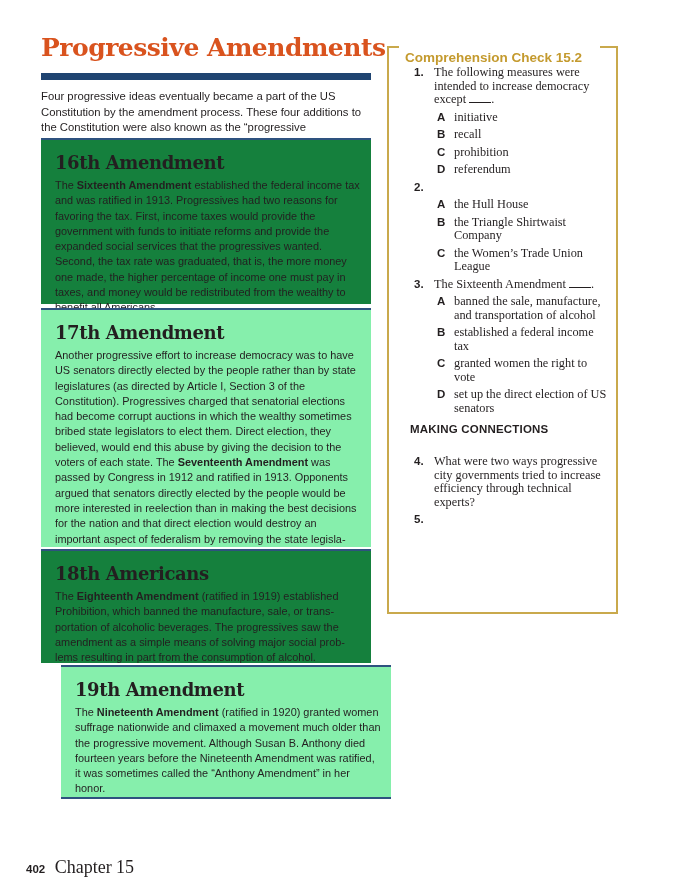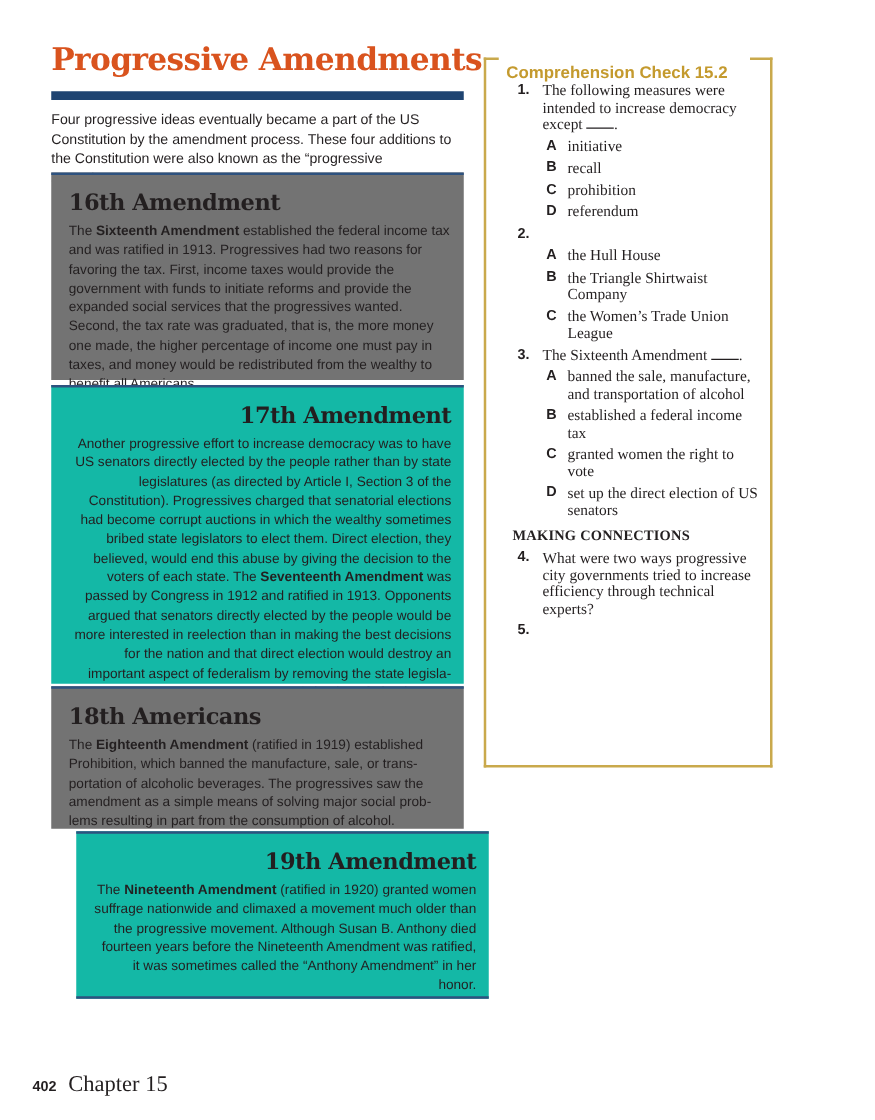--- a/index.html
+++ b/index.html
@@ -17,22 +17,22 @@
   }
   .intro {
     position: absolute; left: 41px; top: 89px; width: 335px;
     font-size: 11.3px; line-height: 15.5px;
   }
 
   .amend {
     position: absolute; left: 41px; width: 330px;
     border-top: 2px solid #2e527f; padding: 12px 10px 0 14px;
   }
-  .amend.light { background: #737373; }
-  .amend.dark { background: #14b8a6; text-align: right; }
+  .amend.light { background: #15803d; }
+  .amend.dark { background: #86efac; }
   .amend.bottom-rule { border-bottom: 2px solid #2e527f; }
   .amend h2 {
     font-family: "DejaVu Serif", serif; font-weight: bold; font-size: 18px;
     line-height: 22px; letter-spacing: -0.4px; margin-bottom: 4px;
   }
   .amend p { font-size: 10.9px; line-height: 15.3px; }
   .amend b { font-weight: bold; }
 
   .cc-box {
     position: absolute; left: 387px; top: 46px; width: 231px; height: 568px;
@@ -45,21 +45,21 @@
     font-size: 13.5px; font-weight: bold; color: #c49a2e; white-space: nowrap; margin-top: 12px;
   }
   .cc-content { position: absolute; left: 414px; top: 66px; width: 196px; }
   .q { display: flex; margin-bottom: 4px; }
   .q-num { width: 20px; flex: none; font-weight: bold; font-size: 11.5px; line-height: 13.5px; text-align: left; }
   .q-text { font-family: "Liberation Serif", serif; font-size: 12.3px; line-height: 13.5px; }
   .opt { display: flex; margin-left: 23px; margin-bottom: 4px; }
   .opt-letter { width: 17px; flex: none; font-weight: bold; font-size: 11.5px; line-height: 13.5px; }
   .opt-text { font-family: "Liberation Serif", serif; font-size: 12.3px; line-height: 13.5px; }
   .blank { display: inline-block; width: 22px; border-bottom: 1px solid #231f20; height: 9px; vertical-align: baseline; }
-  .mc-heading { font-size: 11.5px; font-weight: bold; margin: 8px 0 5px -4px; letter-spacing: 0.2px; font-family: Liberation Serif, serif; }
+  .mc-heading { font-size: 11.5px; font-weight: bold; margin: 8px 0 20px -4px; letter-spacing: 0.2px; }
 
   .footer { position: absolute; left: 26px; top: 857px; white-space: nowrap; }
   .footer .pg { font-weight: bold; font-size: 11.5px; }
   .footer .ch { font-family: "Liberation Serif", serif; font-size: 18px; margin-left: 5px; }
 </style>
 </head>
 <body>
 
 <h1 class="title">Progressive Amendments</h1>
 <div class="title-rule"></div>

